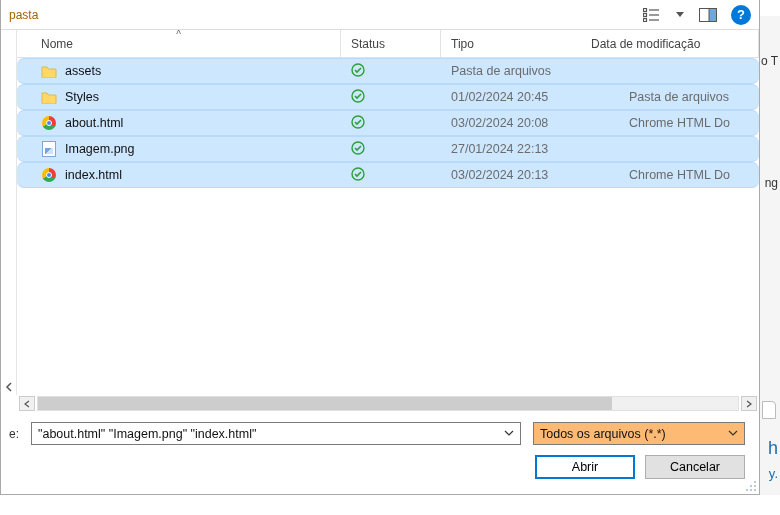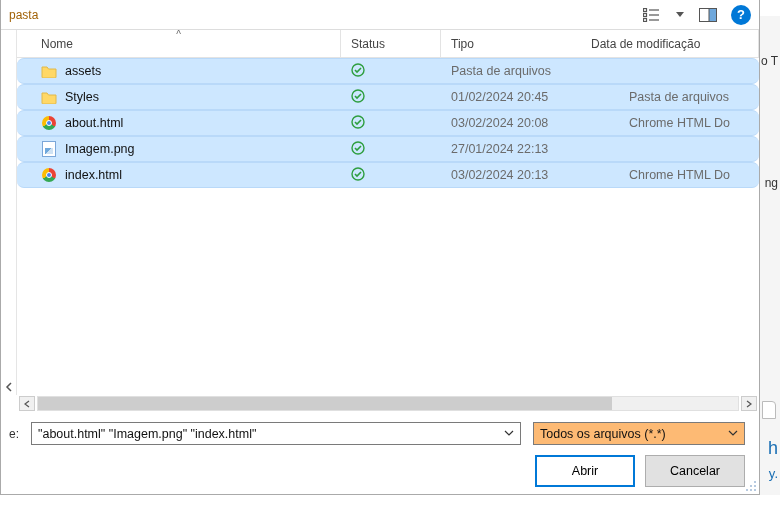--- a/index.html
+++ b/index.html
@@ -67,21 +67,21 @@
   .name-label { width: 18px; text-align:right; color:#333; white-space:nowrap; overflow:hidden; }
   .combo { position: relative; flex:1; }
   .combo input, .combo .combo-display {
     width:100%; height:23px; border:1px solid #7a7a7a; padding: 2px 24px 2px 6px;
     font-family: inherit; font-size:12.5px; background:#fff; color:#111;
   }
   .combo .caret { position:absolute; right:4px; top:3px; width:16px; height:16px; display:flex; align-items:center; justify-content:center; color:#333; pointer-events:none; }
   .filter-combo { width: 212px; flex: 0 0 212px; }
   .filter-combo .combo-display { background:#fdba74; display:flex; align-items:center; }
   .btn-row { display:flex; justify-content:flex-end; gap:10px; }
-  .btn { width:100px; height:32px; border:1px solid #adadad; background:#e1e1e1; font-size:12.5px; cursor:pointer; }
+  .btn { width:100px; height:24px; border:1px solid #adadad; background:#e1e1e1; font-size:12.5px; cursor:pointer; }
   .btn.primary { border:2px solid #0078d7; background:#fff; }
   .resize-grip { position:absolute; right:2px; bottom:2px; width:12px; height:12px; color:#9fb9d6; }
 </style>
 </head>
 <body>
 
 <div class="behind-right">
   <div style="position:absolute; top:38px; right:2px; color:#333;">o T</div>
   <div style="position:absolute; top:160px; right:2px; color:#333;padding-left:40px;">ng</div>
   <div style="position:absolute; bottom:92px; right:4px; width:14px; height:18px; border:1px solid #bbb; border-top-right-radius:4px; background:#fff;"></div>

